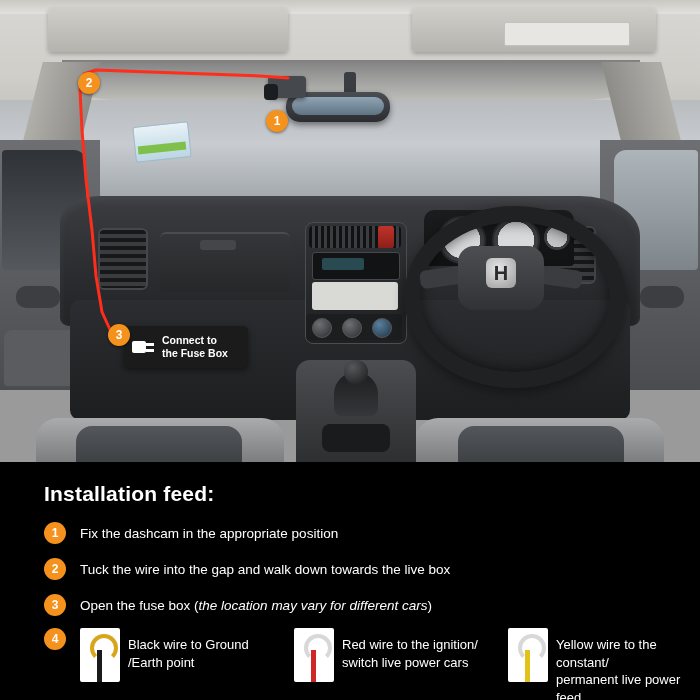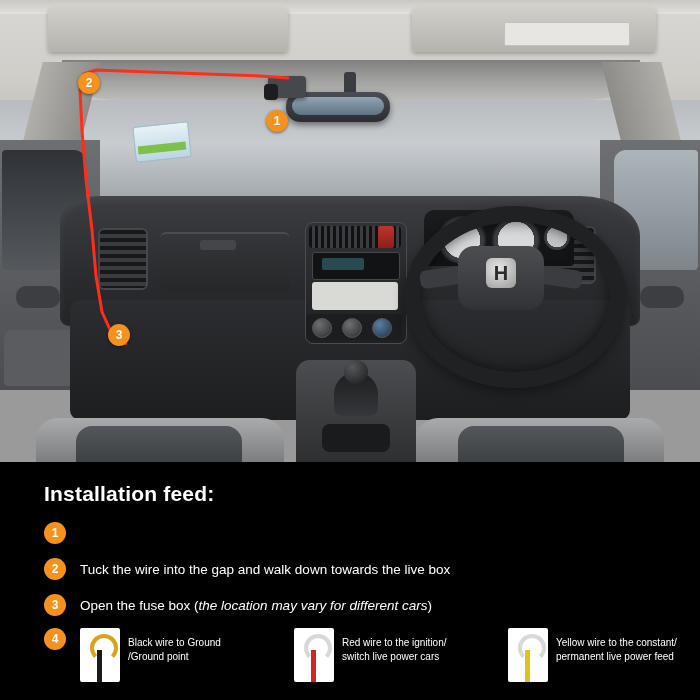--- a/index.html
+++ b/index.html
@@ -421,21 +421,21 @@
   }
   .wire-thumb.black .lead { background: #1a1a1a; }
   .wire-thumb.black .fork { border-color: #d8a61b; }
   .wire-thumb.red .lead { background: #cf2626; }
   .wire-thumb.red .fork { border-color: #d8d8d8; }
   .wire-thumb.yellow .lead { background: #e2c21a; }
   .wire-thumb.yellow .fork { border-color: #d8d8d8; }
   .wire-label {
     margin-left: 8px;
     color: #ffffff;
-    font-size: 10px;
+    font-size: 13px;
     line-height: 1.35;
     padding-top: 8px;
   }
 </style>
 </head>
 <body>
 
 <div id="page">
 
   <div class="photo">
@@ -506,28 +506,40 @@
     <div class="dashcam"></div>
     <div class="dashcam-lens"></div>
 
     <svg class="wire-svg" viewBox="0 0 700 462">
       <path d="M288,78 L260,76 L150,72 L96,70 L84,74 L80,90 L82,130 L86,180 L92,230 L96,276 L102,312 L112,334 L126,344" fill="none" stroke="#ff2d1a" stroke-width="3" stroke-linecap="round" stroke-linejoin="round"></path>
     </svg>
 
     <div class="marker m2">2</div>
     <div class="marker m1">1</div>
 
+    <div class="fusebox-callout">
+      <div class="fuse-icon">
+        <div class="plug"></div>
+        <div class="prong1"></div>
+        <div class="prong2"></div>
+      </div>
+      <div class="fusebox-text">
+        <div>Connect to</div>
+        <div>the Fuse Box</div>
+      </div>
+    </div>
     <div class="marker m3">3</div>
   </div>
 
   <div class="panel">
     <div class="panel-title">Installation feed:</div>
 
     <div class="step-row r1">
       <div class="step-badge">1</div>
+      <div class="step-text">Fix the dashcam in the appropriate position</div>
     </div>
 
     <div class="step-row r2">
       <div class="step-badge">2</div>
       <div class="step-text">Tuck the wire into the gap and walk down towards the live box</div>
     </div>
 
     <div class="step-row r3">
       <div class="step-badge">3</div>
       <div class="step-text"><span>Open the fuse box (</span><em>the location may vary for different cars</em><span>)</span></div>
@@ -537,21 +549,21 @@
       <div class="step-badge">4</div>
       <div class="wire-legend">
 
         <div class="wire-item">
           <div class="wire-thumb black">
             <div class="fork"></div>
               <div class="lead"></div>
           </div>
           <div class="wire-label">
             <div>Black wire to Ground</div>
-            <div>/Ground point</div>
+            <div>/Earth point</div>
           </div>
         </div>
 
         <div class="wire-item">
           <div class="wire-thumb red">
             <div class="fork"></div>
               <div class="lead"></div>
           </div>
           <div class="wire-label">
             <div>Red wire to the ignition/</div>

